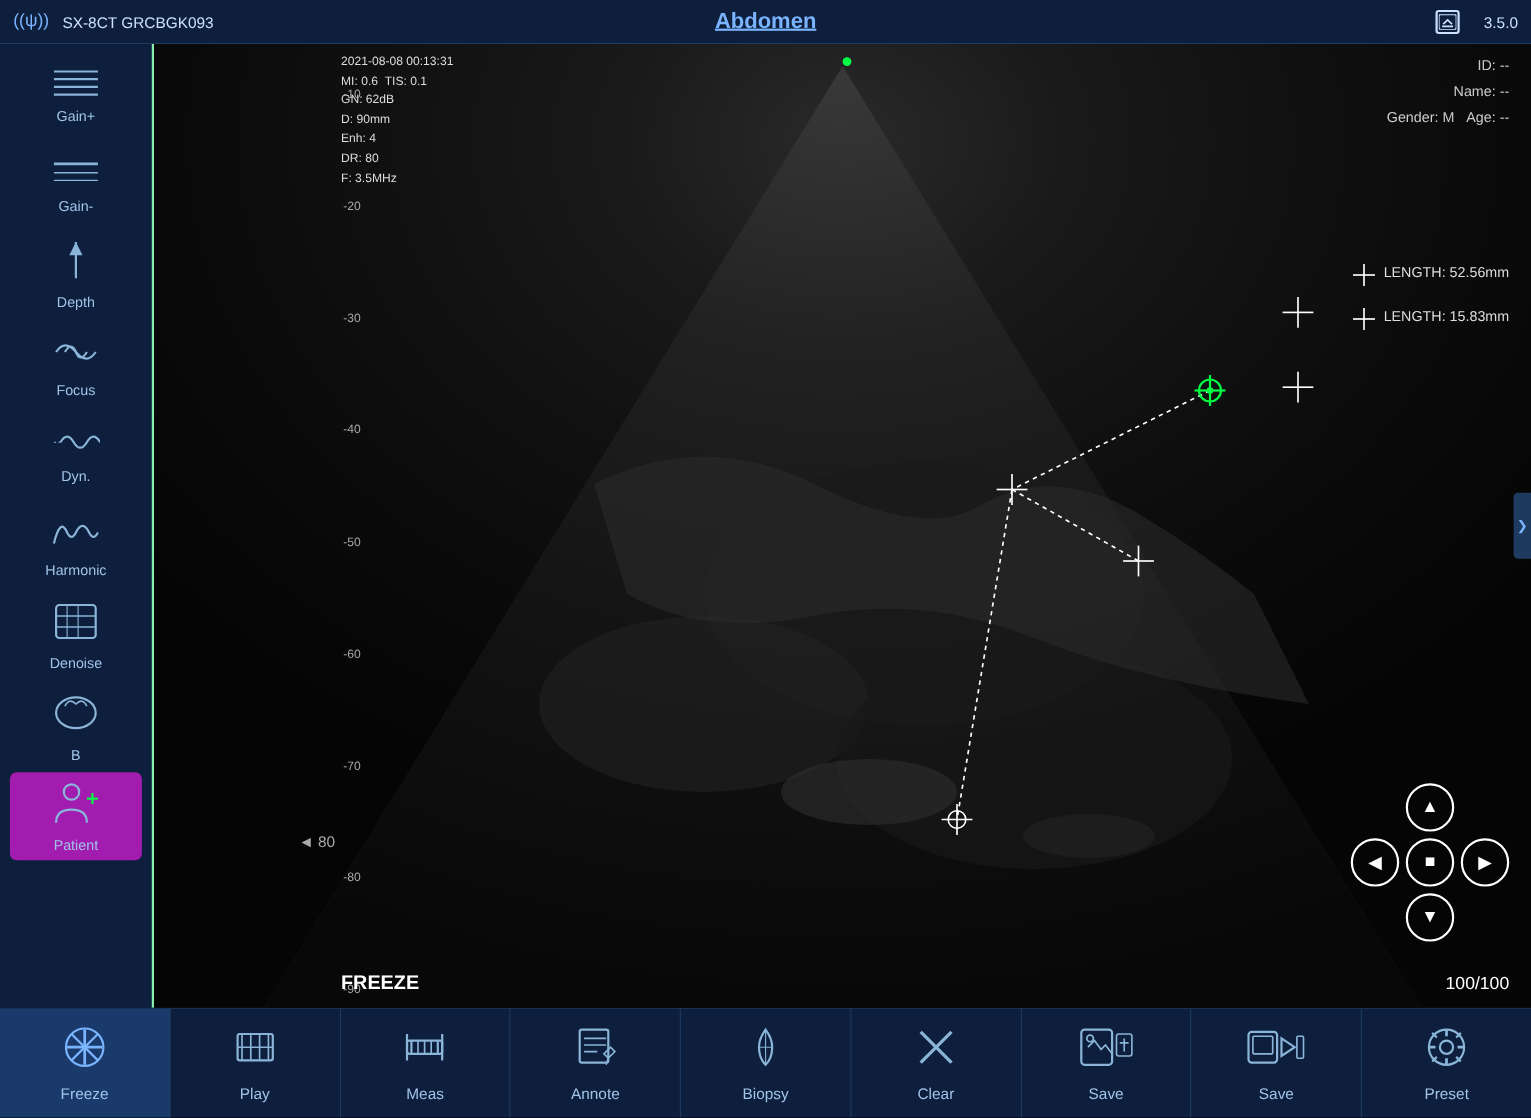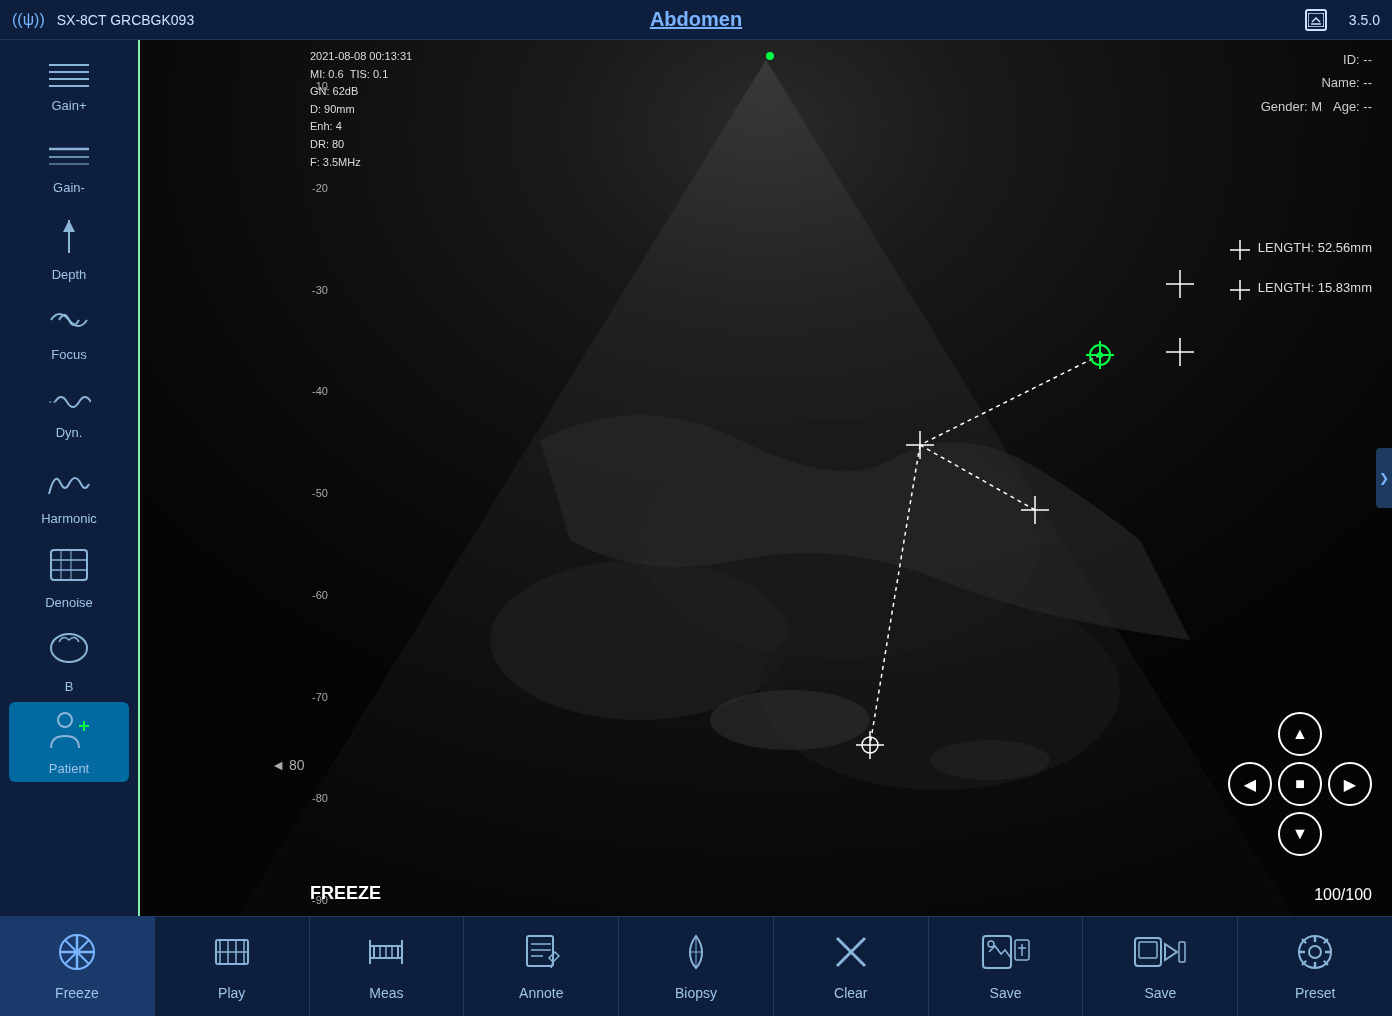--- a/index.html
+++ b/index.html
@@ -86,21 +86,21 @@
     .sidebar-btn .icon-area {
       font-size: 28px;
       color: #8ab4d8;
       line-height: 1;
     }
     .sidebar-btn .btn-label {
       font-size: 13px;
       color: #a0c4e8;
     }
     .sidebar-btn.active {
-      background: #0369a1;
+      background: #a21caf;
     }
 
     
     .image-area {
       flex: 1;
       position: relative;
       background: #000;
       overflow: hidden;
     }
 

